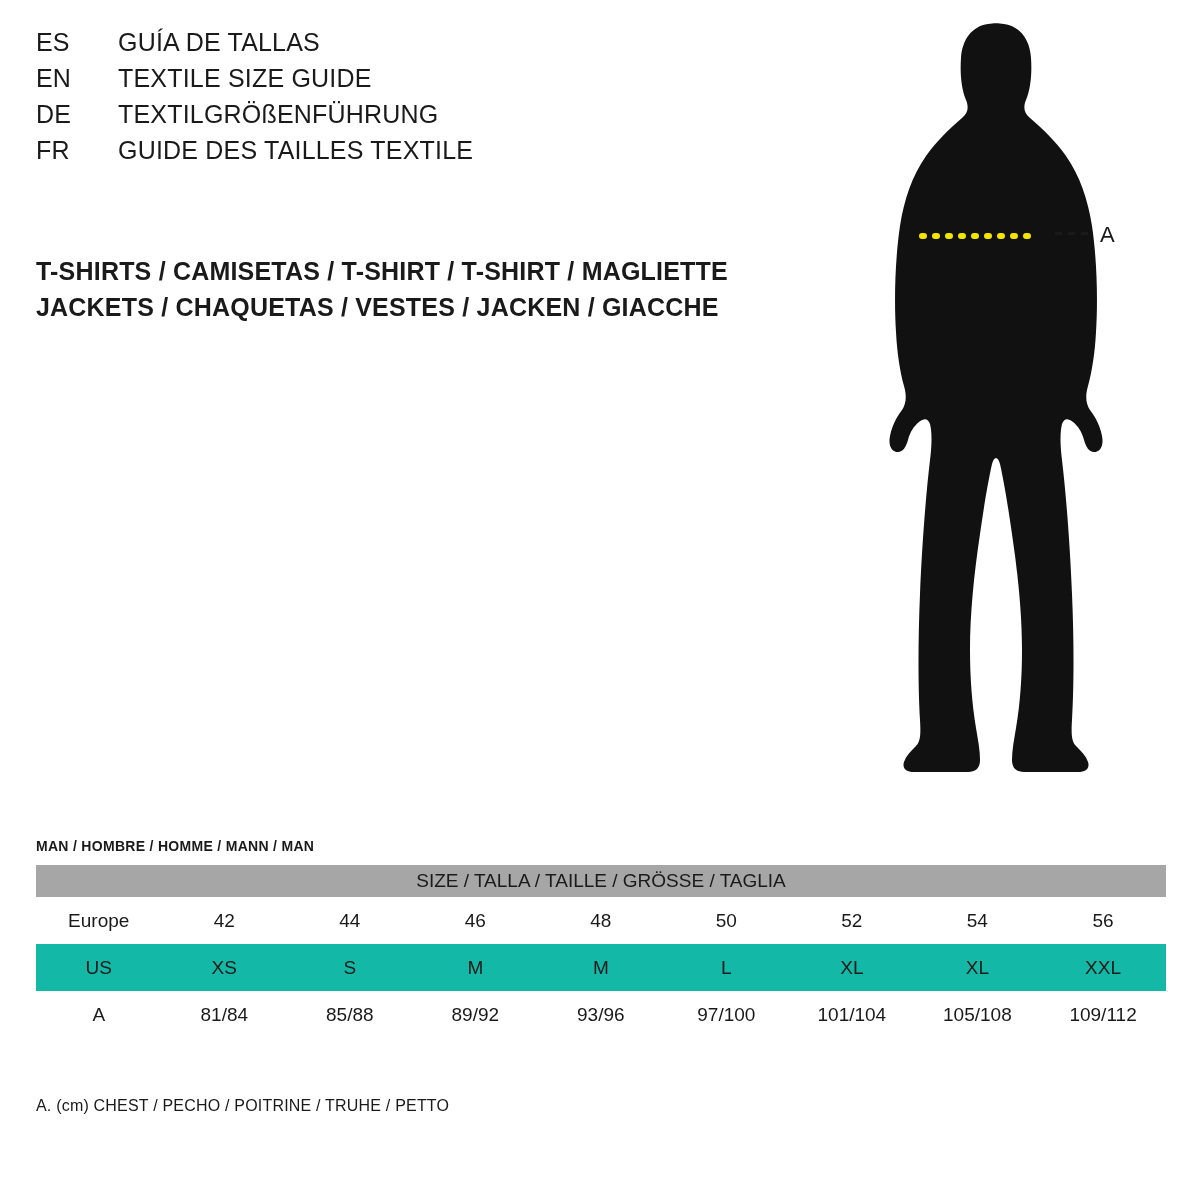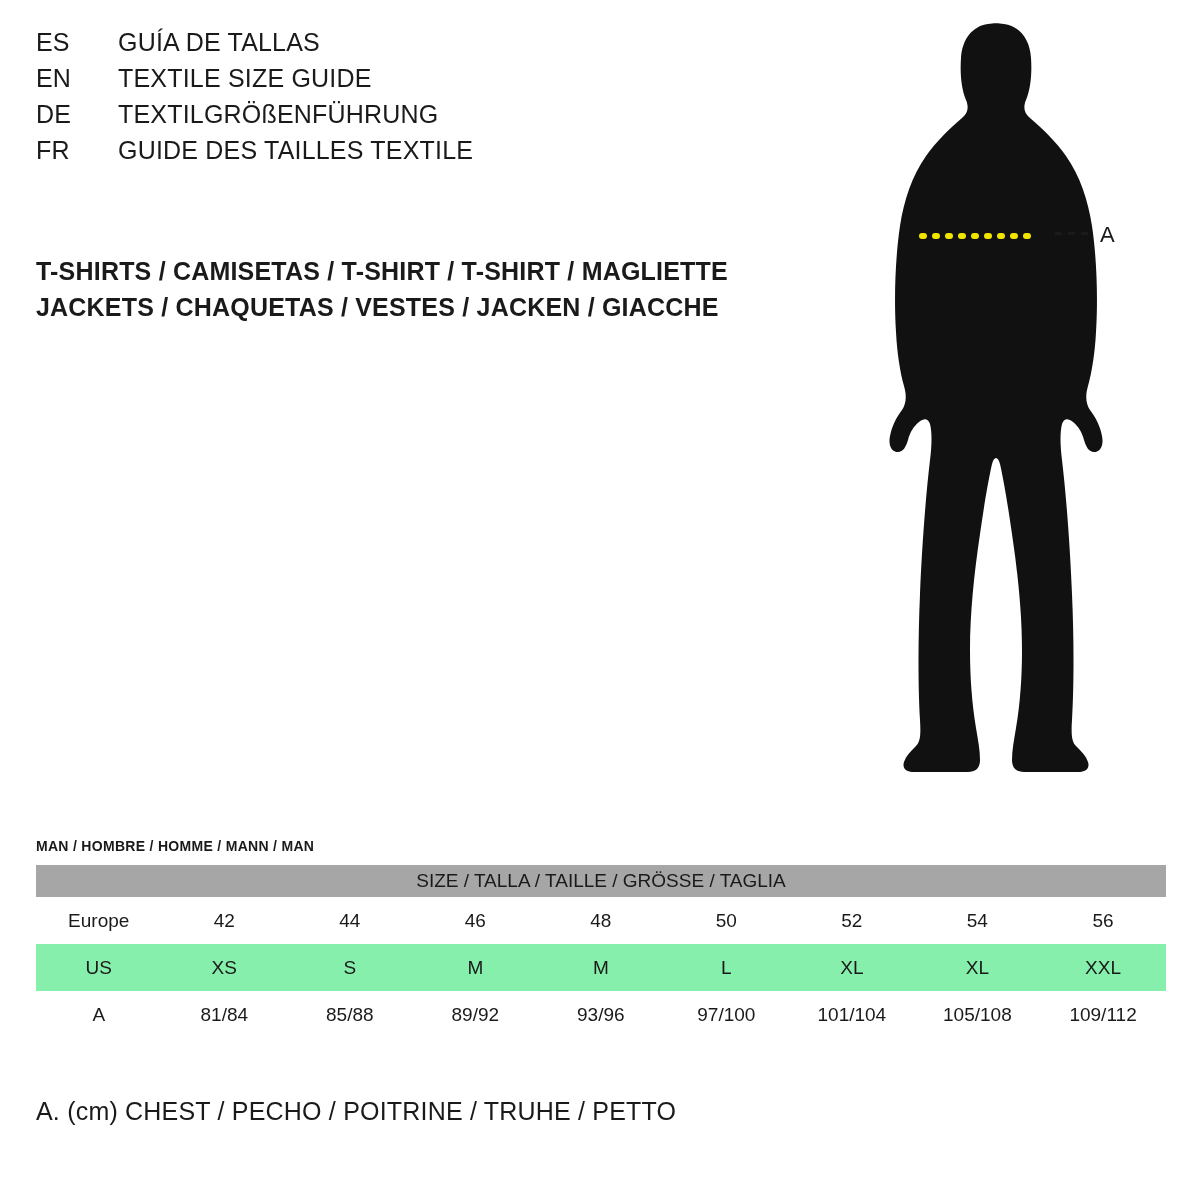--- a/index.html
+++ b/index.html
@@ -119,30 +119,30 @@
   td.val-cell {
     text-align: center;
     width: 121px;
   }
   tr.header-row td {
     background: #a6a6a6;
     font-size: 19px;
     height: 32px;
   }
   tr.shade td {
-    background: #86efac;
+    background: #14b8a6;
   }
   tr.plain td {
     background: #ffffff;
   }
   .footnote {
     position: absolute;
     left: 36px;
     top: 1097px;
-    font-size: 25px;
+    font-size: 16px;
     letter-spacing: 0.2px;
   }
 </style>
 </head>
 <body>
 
 <div class="page">
 
   <div class="lang-list">
     <div class="lang-row">

